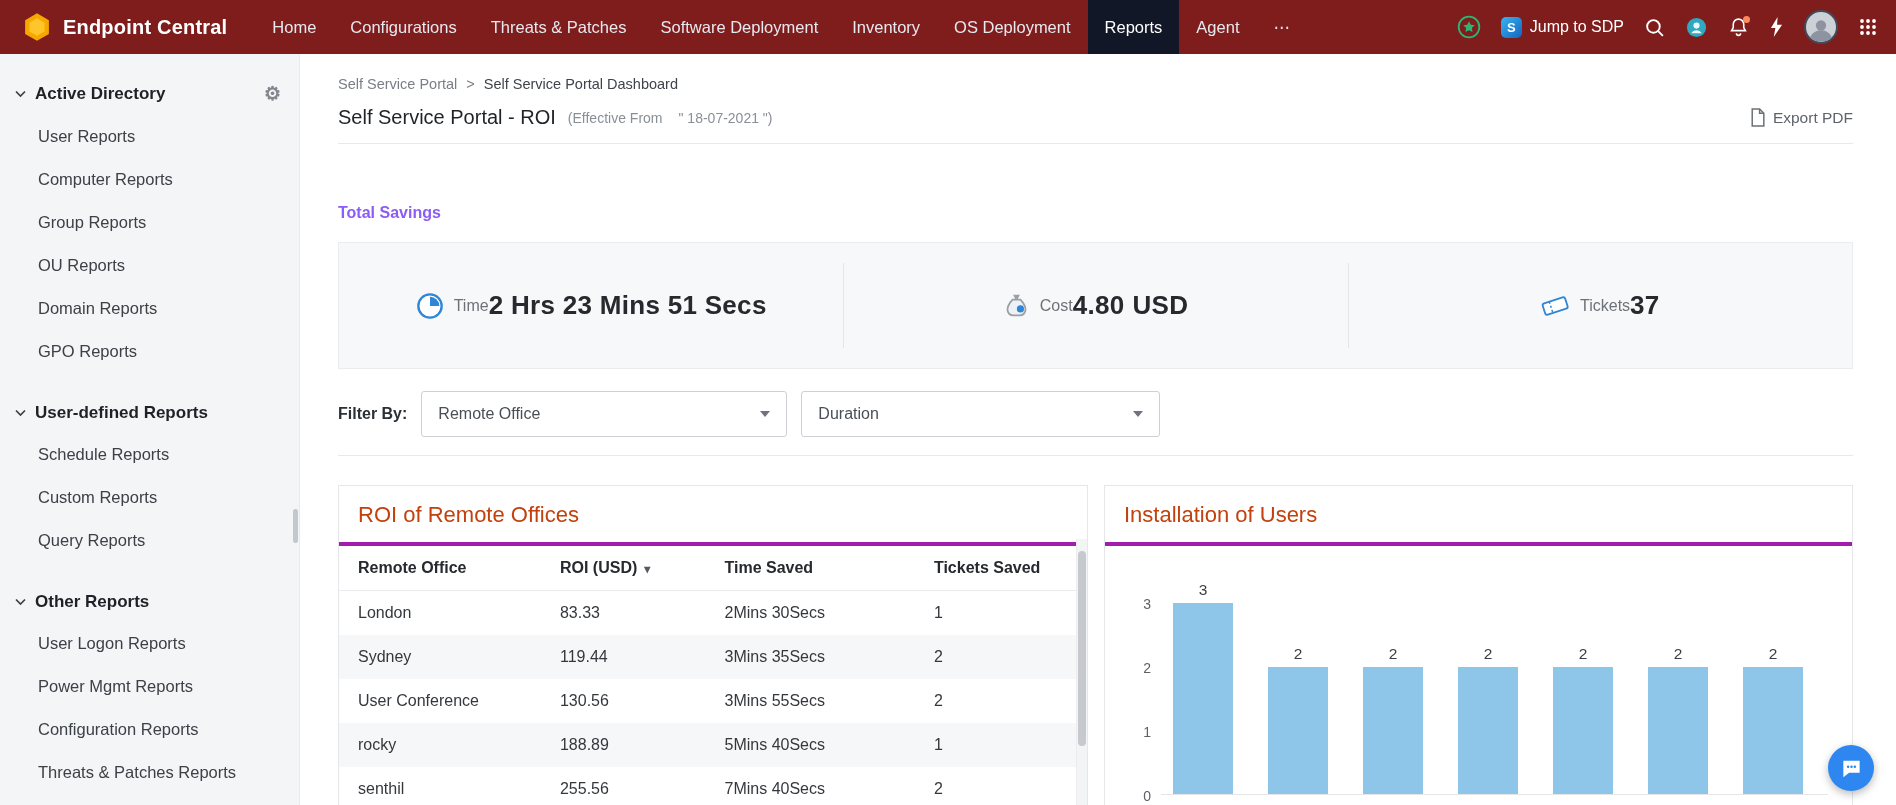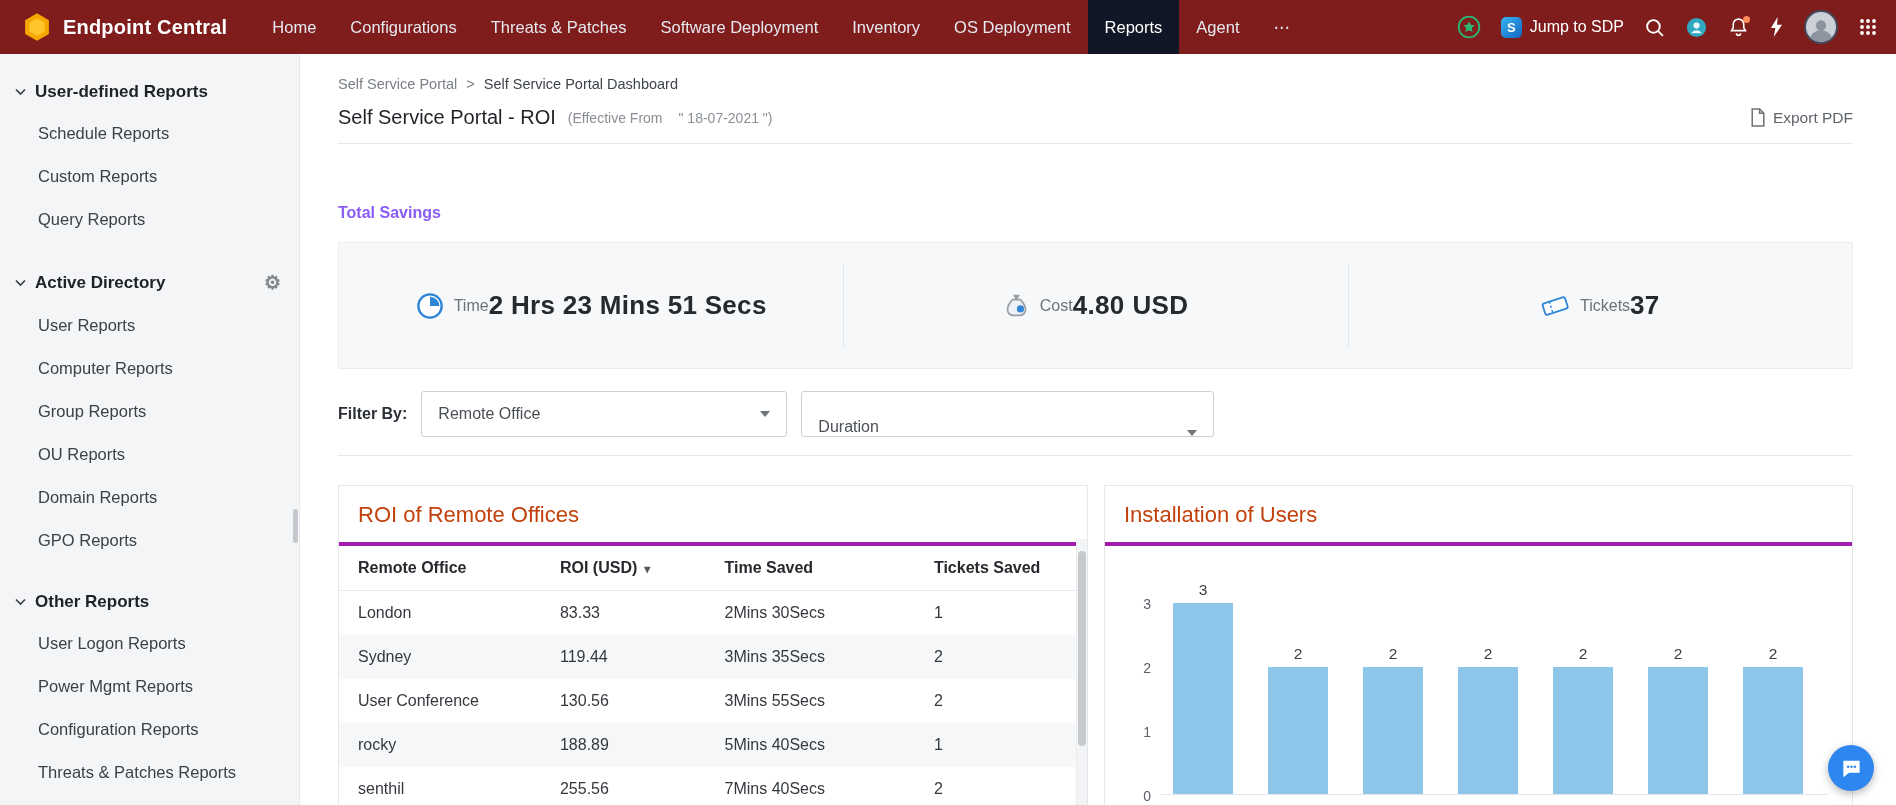--- a/index.html
+++ b/index.html
@@ -49,21 +49,21 @@
   .sav-col + .sav-col::before{content:"";position:absolute;left:0;top:20px;bottom:20px;width:1px;background:#e2e5e9;}
   .sav-top{display:flex;align-items:center;gap:10px;}
   .sav-label{font-size:16px;color:#6d7278;}
   .sav-value{font-size:26px;font-weight:bold;color:#26292e;letter-spacing:.3px;}
   .sav-unit{margin-left:8px;}
 
   
   .filter-row{display:flex;align-items:center;gap:14px;margin-top:22px;}
   .filter-label{font-size:16px;font-weight:bold;color:#2b2f36;}
   .select{width:366px;height:46px;background:#fff;border:1px solid #cdd1d6;border-radius:3px;display:flex;align-items:center;padding:0 16px;font-size:16px;color:#4a4f55;cursor:pointer;}
-  .select.small{width:413px;align-items:flex-end;}
+  .select.small{width:359px;}
   .caret{margin-left:auto;width:0;height:0;border-left:5px solid transparent;border-right:5px solid transparent;border-top:6px solid #6f747a;}
 
   
   .cards-row{display:flex;gap:16px;margin-top:29px;}
   .card{border:1px solid #e5e7ea;background:#fff;height:390px;position:relative;overflow:hidden;}
   .card-left{width:750px;flex:none;}
   .card-right{flex:1;}
   .card-title{padding:16px 19px 14px;font-size:22px;color:#c2410c;border-bottom:4px solid #a21caf;}
 
   
@@ -179,42 +179,42 @@
 
   <aside class="sidebar">
     <div>
         <div class="sb-sec">
           <div class="sb-title">
             <span class="chev">
               <svg width="11" height="8" viewBox="0 0 11 8">
                 <path d="M1 1.5l4.5 4.5L10 1.5" fill="none" stroke="#3c4147" stroke-width="1.7"></path>
               </svg>
             </span>
-            <span class="sb-title-text">User-defined Reports</span>
-          </div>
-          <div class="sb-item">Schedule Reports</div>
-          <div class="sb-item">Custom Reports</div>
-          <div class="sb-item">Query Reports</div>
-        </div>
-        <div class="sb-sec">
-          <div class="sb-title">
-            <span class="chev">
-              <svg width="11" height="8" viewBox="0 0 11 8">
-                <path d="M1 1.5l4.5 4.5L10 1.5" fill="none" stroke="#3c4147" stroke-width="1.7"></path>
-              </svg>
-            </span>
             <span class="sb-title-text">Active Directory</span>
             <span class="gear">⚙</span>
           </div>
           <div class="sb-item">User Reports</div>
           <div class="sb-item">Computer Reports</div>
           <div class="sb-item">Group Reports</div>
           <div class="sb-item">OU Reports</div>
           <div class="sb-item">Domain Reports</div>
           <div class="sb-item">GPO Reports</div>
+        </div>
+        <div class="sb-sec">
+          <div class="sb-title">
+            <span class="chev">
+              <svg width="11" height="8" viewBox="0 0 11 8">
+                <path d="M1 1.5l4.5 4.5L10 1.5" fill="none" stroke="#3c4147" stroke-width="1.7"></path>
+              </svg>
+            </span>
+            <span class="sb-title-text">User-defined Reports</span>
+          </div>
+          <div class="sb-item">Schedule Reports</div>
+          <div class="sb-item">Custom Reports</div>
+          <div class="sb-item">Query Reports</div>
         </div>
         <div class="sb-sec">
           <div class="sb-title">
             <span class="chev">
               <svg width="11" height="8" viewBox="0 0 11 8">
                 <path d="M1 1.5l4.5 4.5L10 1.5" fill="none" stroke="#3c4147" stroke-width="1.7"></path>
               </svg>
             </span>
             <span class="sb-title-text">Other Reports</span>
           </div>

